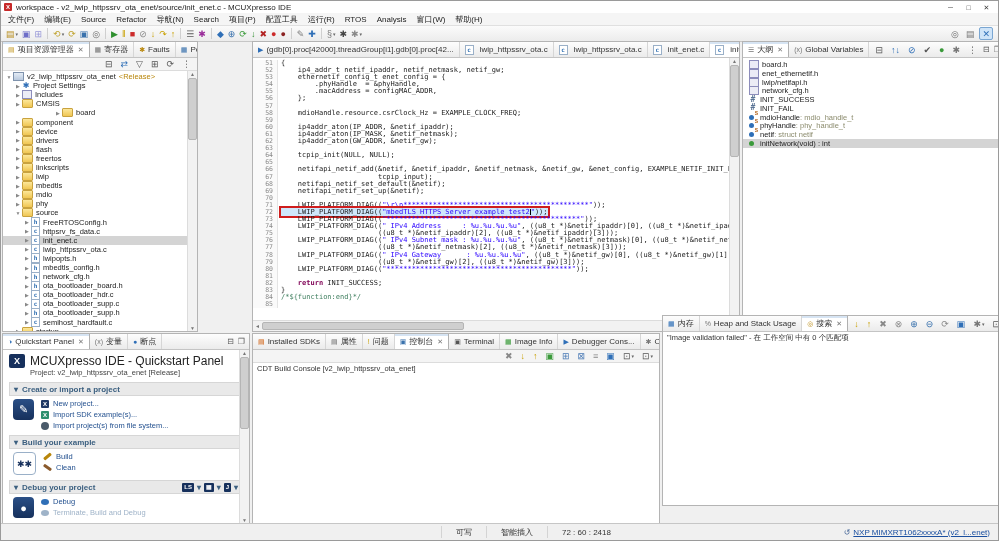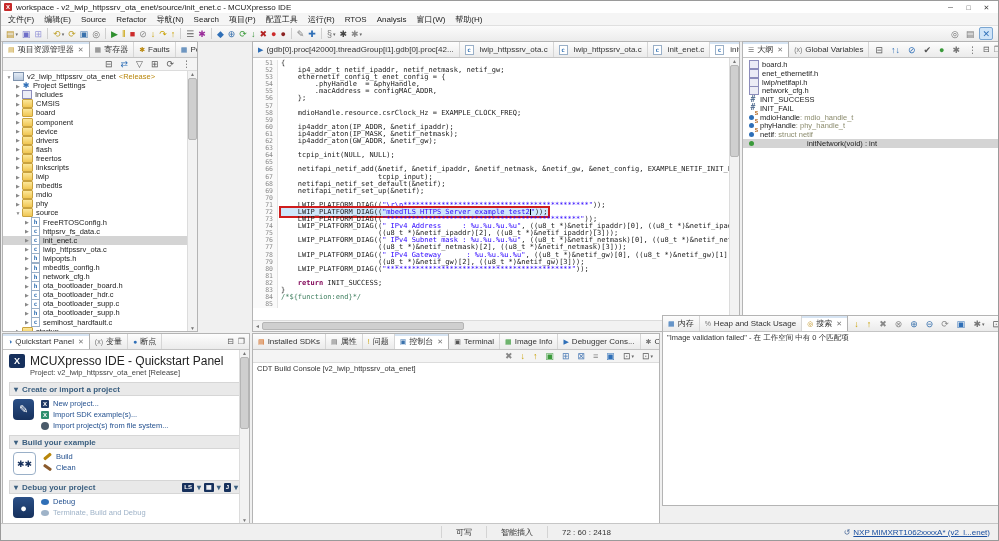--- a/index.html
+++ b/index.html
@@ -62,21 +62,21 @@
   .cl.hl .inner{background:#cfe7fb;outline:2px solid #cf1d1d;}
   .s{color:#2a00ff}.k{color:#7f0055;font-weight:bold}.c{color:#3f7f5f}.p{color:#1a1a1a}
   .cur{display:inline-block;width:1px;height:6px;background:#000;vertical-align:-1px;}
   .hscroll{flex:none;height:10px;background:#f2f2f2;border-top:1px solid #dcdcdc;display:flex;align-items:center;
     font-size:5px;color:#777;padding:0 2px;}
   .hscroll .thumb{height:6px;width:200px;background:#cfcfcf;border:1px solid #b5b5b5;border-radius:2px;margin:0 2px;}
   .hscroll .sp{flex:1;}
   
   .olist{flex:1;overflow:hidden;background:#fff;padding-top:2px;}
   .orow{display:flex;align-items:center;height:8.8px;font-size:7.5px;color:#222;white-space:nowrap;padding-left:6px;}
-  .orow.sel{background:#d4d4d4;gap:47px;}
+  .orow.sel{background:#d4d4d4;}
   .otype{color:#8c8c6e;}
   .mi-def{color:#5a7496;font:bold 8px/8px "DejaVu Sans Mono",monospace;width:8px;text-align:center;}
   .mi-var{width:8px;position:relative;}
   .mi-var i{display:inline-block;width:5px;height:5px;border-radius:50%;background:#2f6fb7;}
   .mi-var b{position:absolute;top:-3px;right:-1px;font:bold 5px "Liberation Sans",sans-serif;color:#b05c10;}
   .mi-func{width:8px;}
   .mi-func i{display:inline-block;width:5px;height:5px;border-radius:50%;background:#3a9a3a;}
   .oicon{flex:none;margin-right:3px;display:inline-flex;}
   
   .conslabel{flex:none;height:10px;font-size:7.5px;color:#333;padding:1px 4px;background:#fff;}
@@ -316,21 +316,21 @@
           <div class="trow" style="padding-left: 11px;">
             <span class="arr">▶</span>
             <span class="fi fi-inc"></span>
             <span>Includes</span>
           </div>
           <div class="trow" style="padding-left: 11px;">
             <span class="arr">▶</span>
             <span class="fi fi-folder"></span>
             <span>CMSIS</span>
           </div>
-          <div class="trow" style="padding-left: 11px;">
+          <div class="trow" style="padding-left: 11px; margin-left: 40px;">
             <span class="arr">▶</span>
             <span class="fi fi-folder"></span>
             <span>board</span>
           </div>
           <div class="trow" style="padding-left: 11px;">
             <span class="arr">▶</span>
             <span class="fi fi-folder"></span>
             <span>component</span>
           </div>
           <div class="trow" style="padding-left: 11px;">

